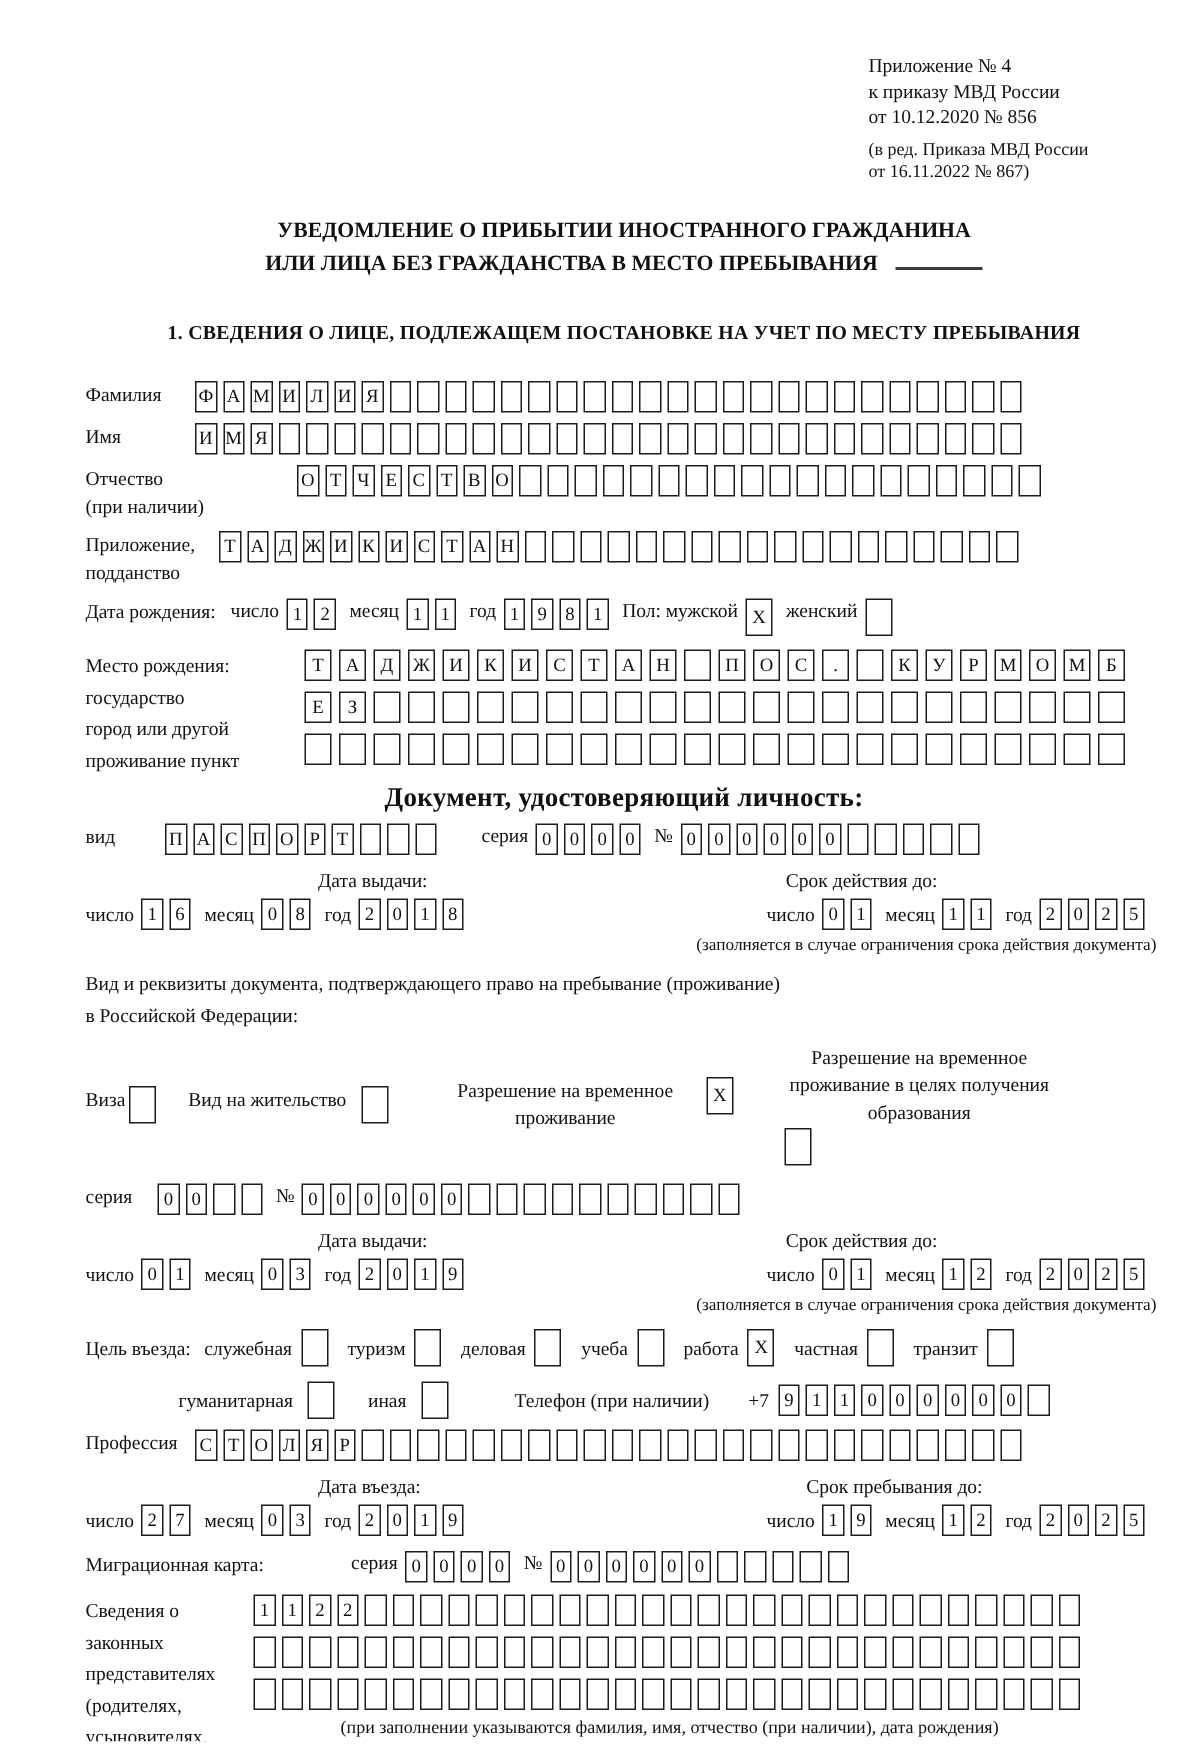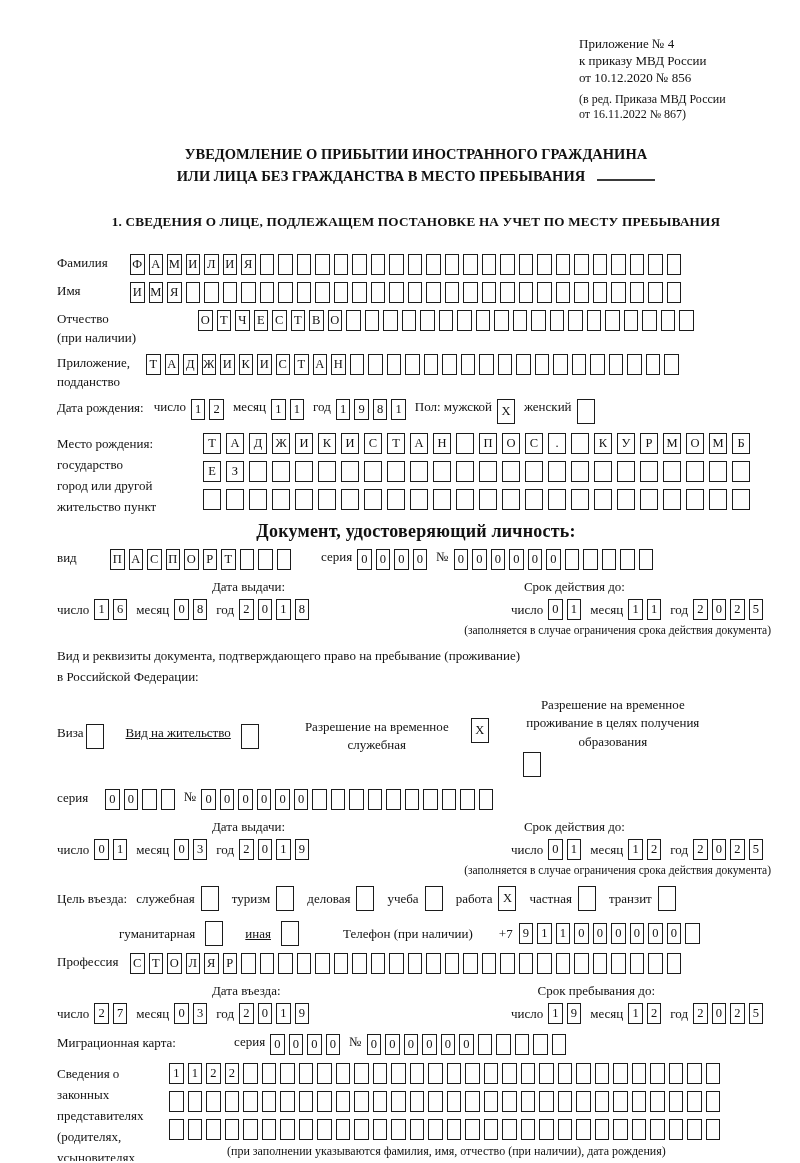--- a/index.html
+++ b/index.html
@@ -36,21 +36,21 @@
   .dh-right { margin-left:auto; margin-right:150px; }
   .date-row { display:flex; align-items:center; margin-top:4px; }
   .date-right { display:flex; align-items:center; margin-left:auto; margin-right:8px; }
   .foot { font-size:11.5px; text-align:right; margin-top:4px; margin-right:4px; }
 
   .intro { font-size:13px; margin-top:10px; line-height:1.55; }
   .opts { display:flex; align-items:center; margin-top:9px; font-size:13px; line-height:1.45; }
   .opt { display:flex; align-items:flex-start; flex:none; }
   .opt-label { text-align:center; }
   .wrap176 { width:176px; } .wrap192 { width:192px; }
-  .ml6 { margin-left:6px; } .ml10 { margin-left:10px; } .ml18 { margin-left:18px;text-decoration:underline; }
+  .ml6 { margin-left:6px; } .ml10 { margin-left:10px; } .ml18 { margin-left:18px; }
   .ml24 { margin-left:24px;flex-direction:column; } .ml26 { margin-left:26px; } .ml40 { margin-left:40px; } .ml62 { margin-left:62px; }
 
   .purpose-row { display:flex; align-items:center; font-size:13px; margin-top:10px; }
   .p-gap { margin-left:9px; }
 
   .legal { display:flex; align-items:flex-start; margin-top:8px; }
   .legal-rows { margin-left:12px; }
   .final-foot { font-size:12px; margin:4px 0 0 112px; }
 </style>
 </head>
@@ -249,21 +249,21 @@
     <span class="cells cb">
         <span class="cell"></span>
       </span>
   </div>
 
   <div class="legal" style="margin-top:9px">
     <div class="lblcol" style="width:146px">
       <div>Место рождения:</div>
       <div>государство</div>
       <div>город или другой</div>
-      <div>жительство пункт</div>
+      <div>проживание пункт</div>
     </div>
     <div>
       <div class="cells wide mb">
           <span class="cell">Т</span>
           <span class="cell">А</span>
           <span class="cell">Д</span>
           <span class="cell">Ж</span>
           <span class="cell">И</span>
           <span class="cell">К</span>
           <span class="cell">И</span>
@@ -437,21 +437,21 @@
           <span class="cell"></span>
         </span>
     </span>
     <span class="opt ml18">
       <span class="opt-label">Вид на жительство</span>
       <span class="cells cb ml10">
           <span class="cell"></span>
         </span>
     </span>
     <span class="opt ml26">
-      <span class="opt-label wrap176">Разрешение на временное служебная</span>
+      <span class="opt-label wrap176">Разрешение на временное проживание</span>
       <span class="cells cb ml6">
           <span class="cell">X</span>
         </span>
     </span>
     <span class="opt ml24">
       <span class="opt-label wrap192">Разрешение на временное проживание в целях получения образования</span>
       <span class="cells cb ml6">
           <span class="cell"></span>
         </span>
     </span>

